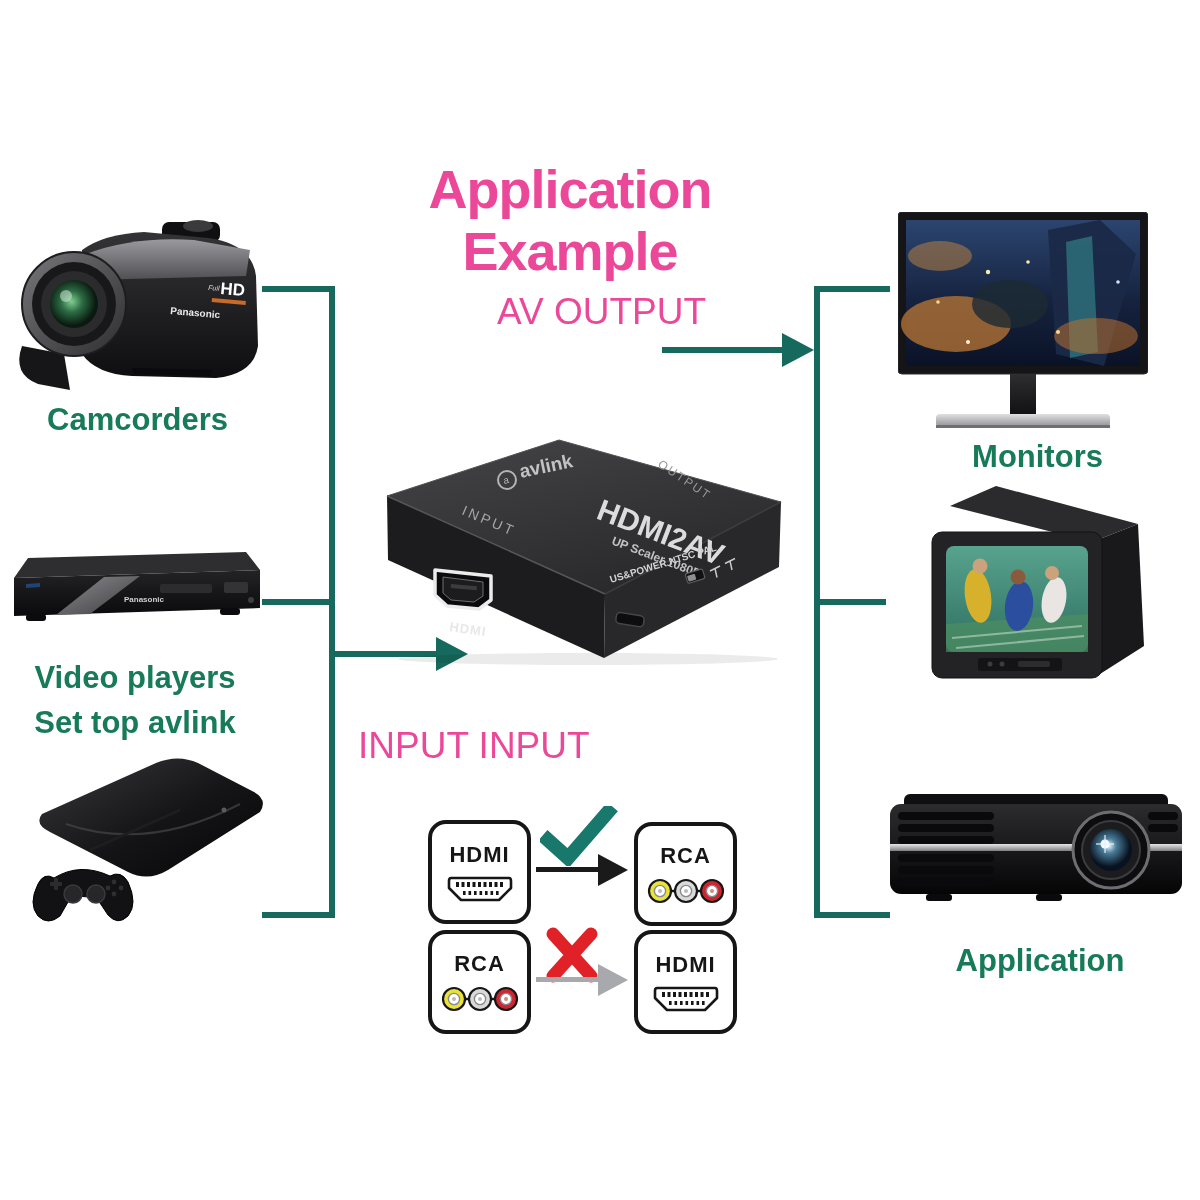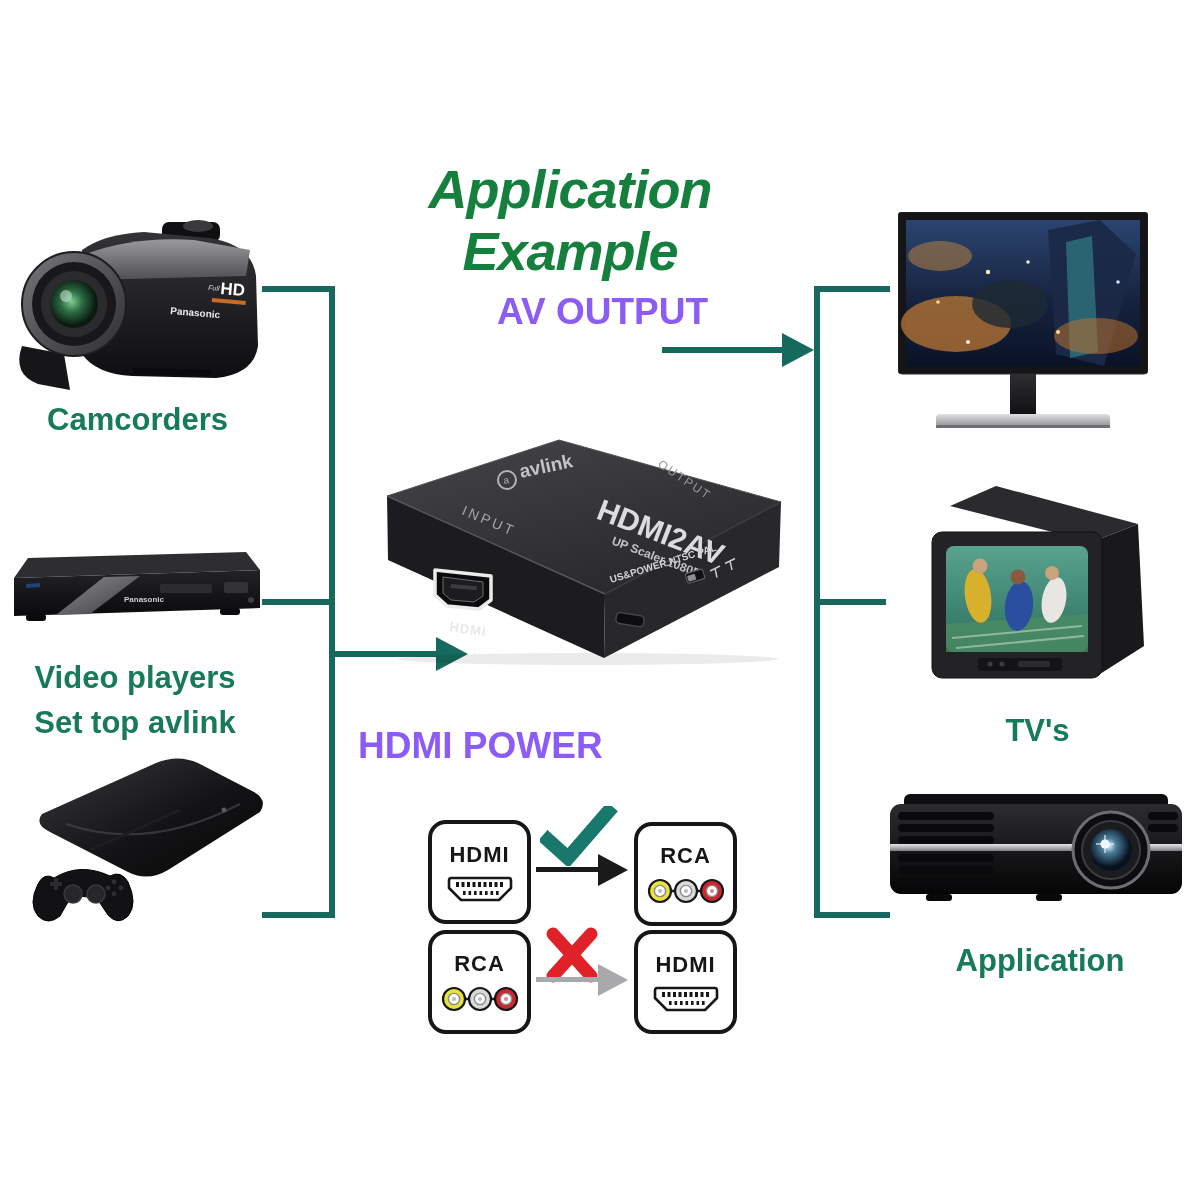--- a/index.html
+++ b/index.html
@@ -3,24 +3,24 @@
 <meta charset="utf-8">
 <style>
   html,body{margin:0;padding:0;background:#fff;}
   .canvas{
     position:relative;width:1200px;height:1200px;margin:0 auto;background:#ffffff;
     font-family:"Liberation Sans",sans-serif;overflow:hidden;
   }
   .abs{position:absolute;}
   .title{
     left:330px;top:158px;width:480px;text-align:center;
-    font-size:54px;font-weight:800;color:#15803d;letter-spacing:-1px;font-style:italic;
+    font-size:54px;font-weight:800;color:#ec4899;letter-spacing:-1px;
   }
   .flow-label{
-    font-size:37px;font-weight:700;color:#8b5cf6;letter-spacing:0px;white-space:nowrap;
+    font-size:37px;font-weight:400;color:#ec4899;letter-spacing:0px;white-space:nowrap;
   }
   .cat-label{
     font-size:31px;font-weight:800;color:#177a58;text-align:center;white-space:nowrap;margin-top:23px;
   }
   .cat-label.two-line{line-height:45px;text-align:center;}
   .tealline{background:#17695e;}
   .arrow-line{background:#15695d;height:6px;}
   .arrow-head{
     width:0;height:0;border-top:17px solid transparent;border-bottom:17px solid transparent;
     border-left:32px solid #15695d;
@@ -52,21 +52,21 @@
   <div class="abs tealline" style="left:820px;top:599px;width:66px;height:6px;"></div>
   <div class="abs tealline" style="left:820px;top:912px;width:70px;height:6px;"></div>
 
   <div class="abs arrow-line" style="left:662px;top:347px;width:122px;"></div>
   <div class="abs arrow-head" style="left:782px;top:333px;"></div>
 
   <div class="abs arrow-line" style="left:334px;top:651px;width:104px;"></div>
   <div class="abs arrow-head" style="left:436px;top:637px;"></div>
 
   <div class="abs flow-label" style="left:497px;top:291px;">AV OUTPUT</div>
-  <div class="abs flow-label" style="left:358px;top:725px;">HDMI POWER</div>
+  <div class="abs flow-label" style="left:358px;top:725px;">INPUT INPUT</div>
 
   <div class="abs" style="left:12px;top:198px;width:252px;height:218px;">
     <svg width="252" height="218" viewBox="0 0 252 218">
       <defs>
         <radialGradient id="lensG" cx="45%" cy="45%">
           <stop offset="0%" stop-color="#7fce8f"></stop>
             <stop offset="45%" stop-color="#2c6b44"></stop>
             <stop offset="100%" stop-color="#0a1a10"></stop>
         </radialGradient>
         <linearGradient id="camBody" x1="0" y1="0" x2="0" y2="1">
@@ -222,20 +222,21 @@
         <circle cx="70" cy="130" r="2" fill="#fff3cf"></circle>
           <circle cx="160" cy="120" r="2" fill="#ffd98f"></circle>
         <circle cx="40" cy="90" r="1.8" fill="#ffd98f"></circle>
           <circle cx="220" cy="70" r="1.8" fill="#cfe4ff"></circle>
       </g>
       <rect x="112" y="162" width="26" height="42" fill="url(#neckG)"></rect>
       <rect x="38" y="202" width="174" height="13" rx="4" fill="url(#baseG)"></rect>
       <rect x="38" y="213" width="174" height="3" fill="#6f6f73"></rect>
     </svg>
   </div>
+  <div class="abs cat-label" style="left:905px;top:416px;width:265px;">Monitors</div>
 
   <div class="abs" style="left:922px;top:478px;width:225px;height:215px;">
     <svg width="225" height="215" viewBox="0 0 225 215">
       <defs>
         <linearGradient id="tvScr" x1="0" y1="0" x2="0" y2="1">
           <stop offset="0%" stop-color="#58a38e"></stop>
             <stop offset="100%" stop-color="#2e6f60"></stop>
         </linearGradient>
       </defs>
       <polygon points="28,28 74,8 216,46 170,64" fill="#2b2b2e"></polygon>
@@ -251,21 +252,20 @@
         <circle cx="96" cy="99" r="7.5" fill="#8a5a3c"></circle>
         <ellipse cx="132" cy="122" rx="12" ry="23" fill="#e8e5e2" transform="rotate(10 132 122)"></ellipse>
         <circle cx="130" cy="95" r="7" fill="#caa37d"></circle>
       </g>
       <rect x="56" y="180" width="84" height="13" rx="3" fill="#141416"></rect>
       <circle cx="68" cy="186" r="2.5" fill="#3c3c40"></circle>
         <circle cx="80" cy="186" r="2.5" fill="#3c3c40"></circle>
       <rect x="96" y="183" width="32" height="6" rx="2" fill="#2c2c30"></rect>
     </svg>
   </div>
-  <div class="abs cat-label" style="left:905px;top:690px;width:265px;">TV's</div>
 
   <div class="abs" style="left:886px;top:788px;width:300px;height:124px;">
     <svg width="300" height="124" viewBox="0 0 300 124">
       <defs>
         <linearGradient id="prB" x1="0" y1="0" x2="0" y2="1">
           <stop offset="0%" stop-color="#2c2c2f"></stop>
             <stop offset="100%" stop-color="#050506"></stop>
         </linearGradient>
         <linearGradient id="prS" x1="0" y1="0" x2="0" y2="1">
           <stop offset="0%" stop-color="#e6e6e8"></stop>

